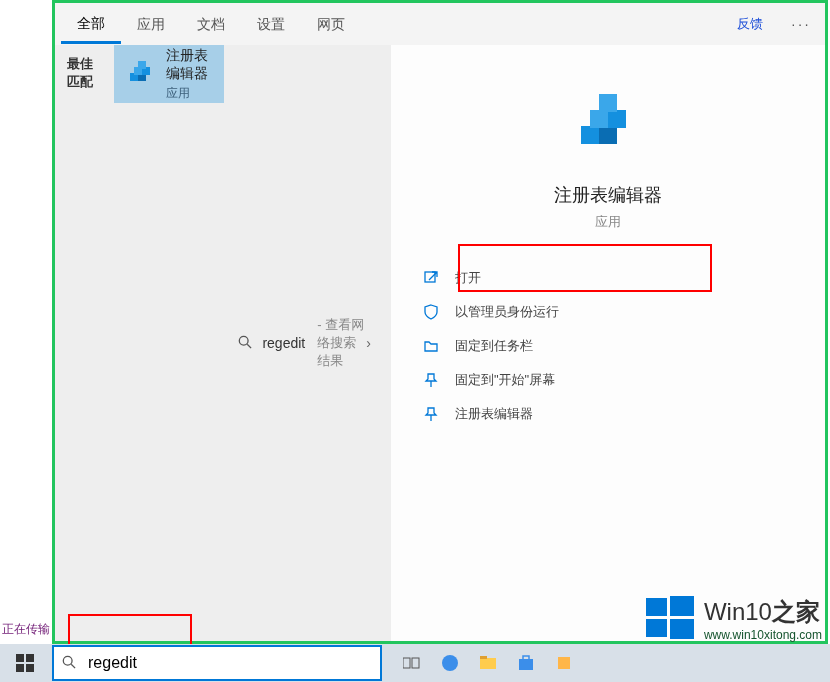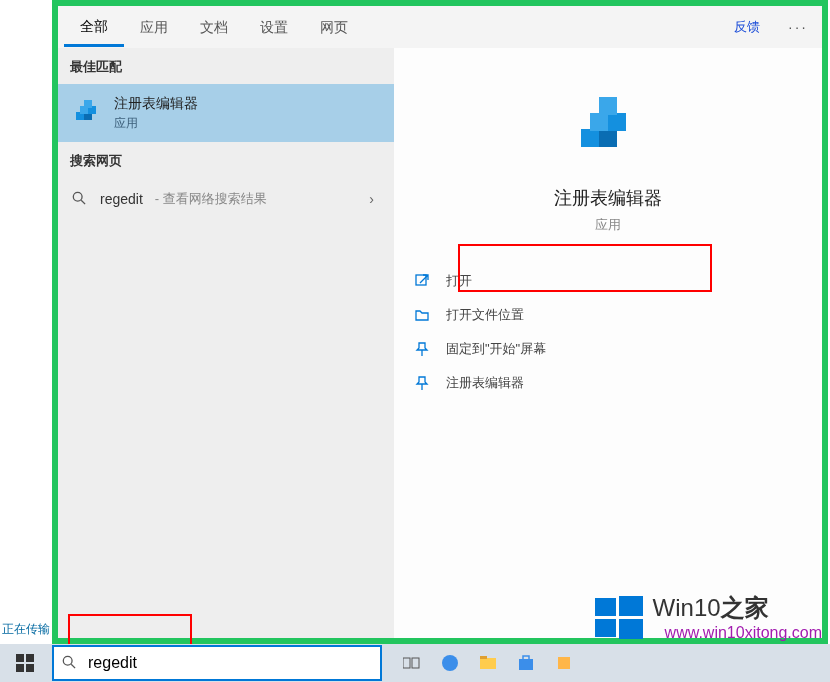--- a/index.html
+++ b/index.html
@@ -13,21 +13,21 @@
     position: relative;
     overflow: hidden;
   }
   .search-window {
     position: absolute;
     left: 52px;
     top: 0;
     width: 776px;
     height: 644px;
     background: #f4f4f4;
-    border: 6px solid #22c55e;
+    border: 3px solid #22c55e;
     display: flex;
     flex-direction: column;
   }
   .tabs {
     display: flex;
     align-items: center;
     height: 42px;
     padding-left: 6px;
     background: #f4f4f4;
   }
@@ -47,21 +47,21 @@
   .more-dots { padding: 10px 14px; font-size: 14px; color: #555; letter-spacing: 2px; }
   .content {
     flex: 1;
     display: flex;
     overflow: hidden;
   }
   .left-pane {
     width: 336px;
     background: #eeeeee;
     display: flex;
-    flex-direction: column;
+    flex-direction: row;
   }
   .section-header {
     padding: 10px 12px 8px;
     font-size: 13px;
     font-weight: 600;
     color: #333;
   }
   .best-match {
     display: flex;
     align-items: center;
@@ -94,21 +94,21 @@
     flex: 1;
     background: #fdfdfd;
     display: flex;
     flex-direction: column;
     align-items: center;
     padding-top: 40px;
   }
   .big-icon { width: 80px; height: 80px; margin-bottom: 18px; display:flex; align-items:center; justify-content:center;}
   .right-title { font-size: 18px; color: #222; }
   .right-sub { font-size: 13px; color: #888; margin-top: 6px; margin-bottom: 30px; }
-  .actions { width: 100%; padding-left: 18px; }
+  .actions { width: 100%; padding-left: 30px; }
   .action-row {
     display: flex;
     align-items: center;
     padding: 8px 0;
     font-size: 13px;
     color: #444;
     cursor: pointer;
   }
   .action-row .action-icon {
     width: 20px;
@@ -159,28 +159,28 @@
     right: 8px;
     bottom: 40px;
     display:flex;
     align-items:flex-end;
     gap:10px;
     color:#333;
   }
   .wm-text { text-align:left; }
   .wm-title { font-size: 24px; }
   .wm-title .zhi { font-weight:600; }
-  .wm-url { font-size: 16px; color:#a21caf;margin-left:12px; }
+  .wm-url { font-size: 12px; color:#14532d; }
   .wm-logo { width: 48px; height: 48px; }
   .status-left {
     position:absolute;
     left:0;
     bottom:40px;
     font-size:12px;
-    color:#0369a1;
+    color:#701a75;
     padding: 4px 2px;
     background:#fff;
   }
   
   .cube-svg rect { fill:#1490df; }
   .cube-svg .top { fill:#3aa7ea; }
   .cube-svg .side { fill:#0a6db3; }
 </style>
 </head>
 <body>
@@ -209,21 +209,20 @@
             <rect x="8" y="8" width="8" height="8" class="top"></rect>
               <rect x="16" y="8" width="8" height="8"></rect>
             <rect x="12" y="2" width="8" height="8" class="top"></rect>
           </svg>
         </div>
         <div class="bm-texts">
           <div class="bm-title">注册表编辑器</div>
           <div class="bm-sub">应用</div>
         </div>
       </div>
-      <div class="section-header">搜索网页</div>
       <div class="web-row">
         <span class="search-icon">
           <svg width="14" height="14" viewBox="0 0 16 16">
               <circle cx="6.5" cy="6.5" r="5" fill="none" stroke="#555" stroke-width="1.5"></circle>
               <line x1="10.5" y1="10.5" x2="15" y2="15" stroke="#555" stroke-width="1.5"></line>
             </svg>
         </span>
         <span class="web-term">regedit</span>
         <span class="web-sub">- 查看网络搜索结果</span>
         <span class="chev-right">›</span>
@@ -249,24 +248,32 @@
             <svg width="16" height="16" viewBox="0 0 16 16">
                 <rect x="2" y="2" width="10" height="10" fill="none" stroke="#0078d7" stroke-width="1.3"></rect>
                 <path d="M6 10 L14 2 M9 2 H14 V7" fill="none" stroke="#0078d7" stroke-width="1.3"></path>
               </svg>
           </span>
           <span>打开</span>
         </div>
         <div class="action-row">
           <span class="action-icon">
             <svg width="16" height="16" viewBox="0 0 16 16">
+                <path d="M8 1 L14 3 V8 C14 12 8 15 8 15 C8 15 2 12 2 8 V3 Z" fill="none" stroke="#0078d7" stroke-width="1.3"></path>
+              </svg>
+          </span>
+          <span>以管理员身份运行</span>
+        </div>
+        <div class="action-row">
+          <span class="action-icon">
+            <svg width="16" height="16" viewBox="0 0 16 16">
                 <path d="M2 4 H6 L8 6 H14 V13 H2 Z" fill="none" stroke="#0078d7" stroke-width="1.3"></path>
               </svg>
           </span>
-          <span>打开文件位置</span>
+          <span>固定到任务栏</span>
         </div>
         <div class="action-row">
           <span class="action-icon">
             <svg width="16" height="16" viewBox="0 0 16 16">
                 <path d="M5 2 H11 V7 L13 9 H3 L5 7 Z M8 9 V15" fill="none" stroke="#0078d7" stroke-width="1.3"></path>
               </svg>
           </span>
           <span>固定到"开始"屏幕</span>
         </div>
         <div class="action-row">

